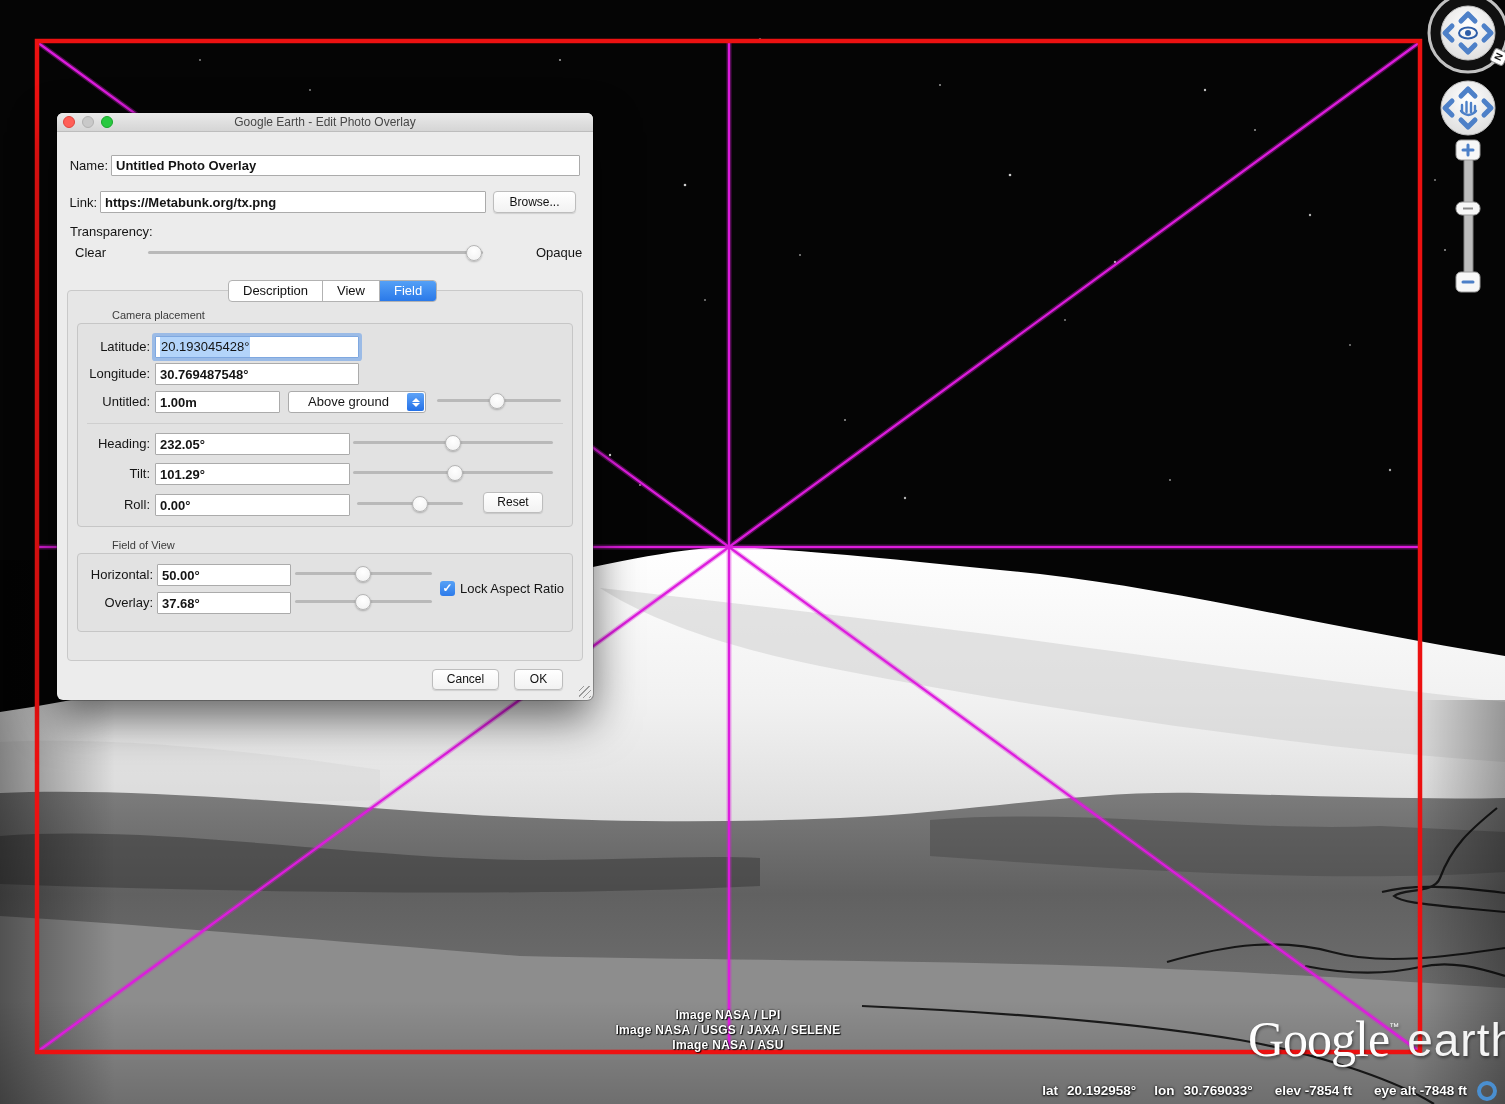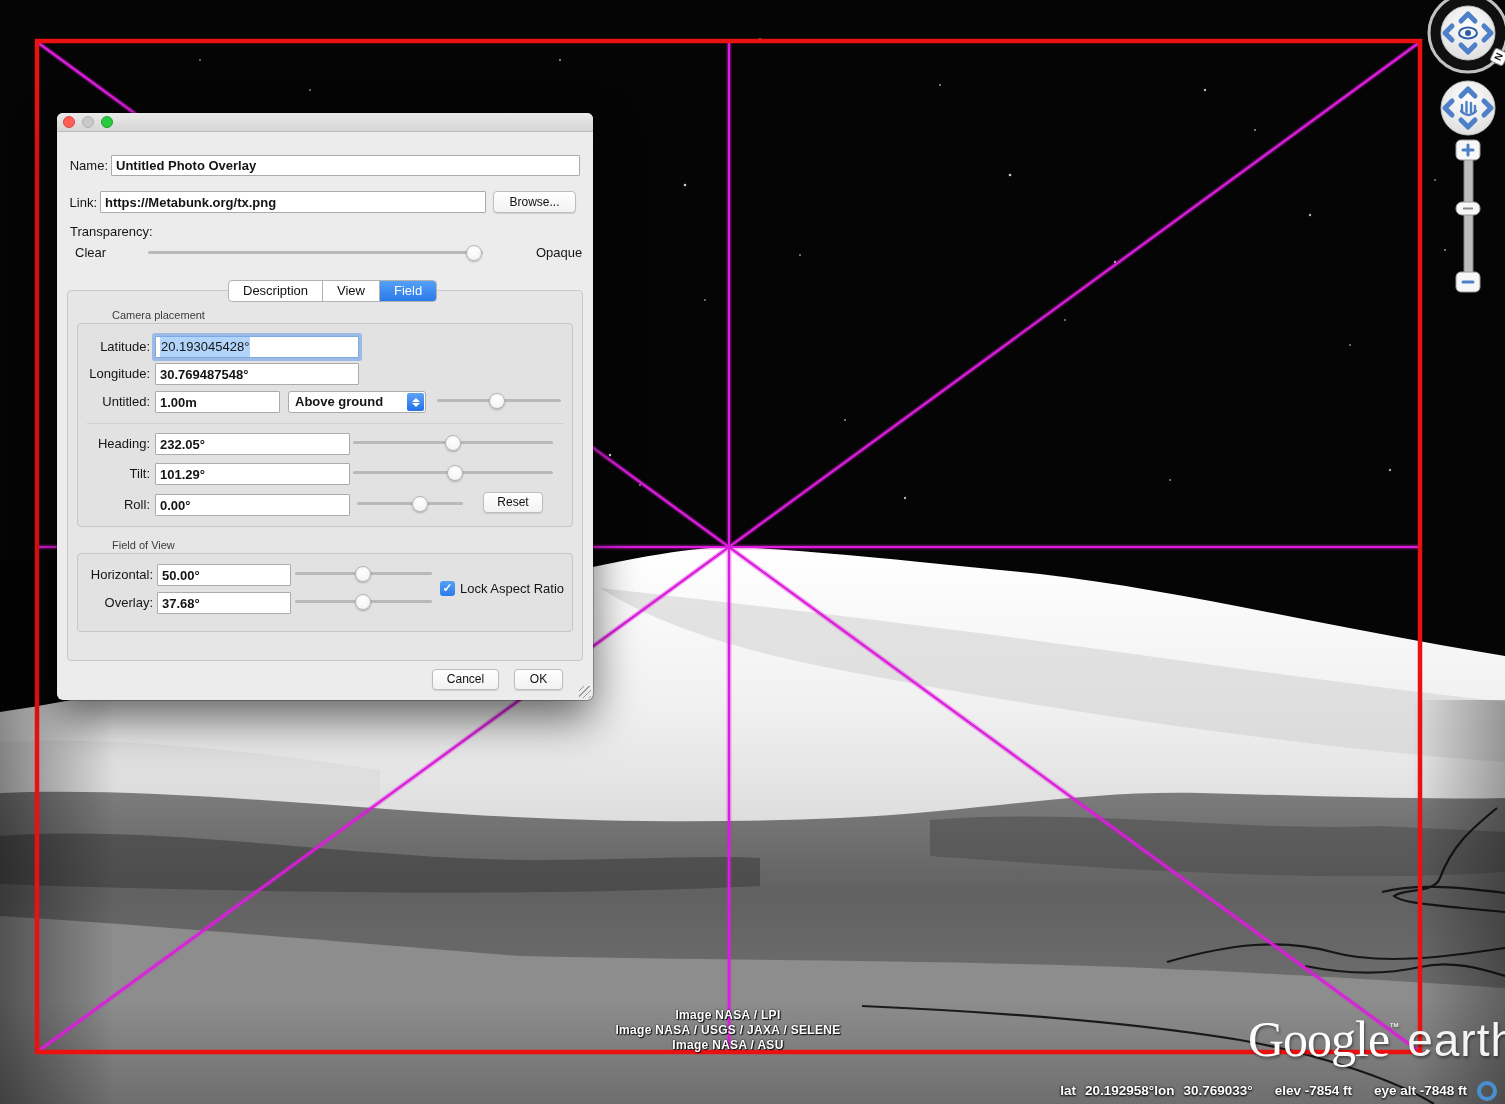--- a/index.html
+++ b/index.html
@@ -13,21 +13,21 @@
     color:#fff;font-size:12px;font-weight:bold;line-height:15px;letter-spacing:.3px;
     text-shadow:0 0 2px #000,1px 1px 1px rgba(0,0,0,.9);z-index:4;}
   .logo{position:absolute;left:1248px;top:1010px;z-index:4;white-space:nowrap;
     text-shadow:1px 2px 3px rgba(0,0,0,.45);}
   .logo .g{font-family:"Liberation Serif",serif;font-size:50px;color:#fdfdfd;letter-spacing:-1px;}
   .logo .tm{font-size:10px;color:#fdfdfd;vertical-align:26px;}
   .logo .e{font-size:46px;color:#f4f4f4;margin-left:8px;letter-spacing:1px;}
   .statusbar{position:absolute;right:0;bottom:0;height:27px;z-index:4;display:flex;
     align-items:center;justify-content:flex-end;padding-right:8px;gap:0;
     color:#fff;font-size:13.5px;font-weight:bold;text-shadow:0 1px 2px #000,0 0 3px rgba(0,0,0,.8);}
-  .statusbar .lbl{margin-right:9px;}
+  .statusbar .lbl{margin-left:18px;margin-right:9px;}
   .statusbar .grp{margin-left:22px;}
   .status-ring{width:12px;height:12px;border:4px solid #4a8fd0;border-radius:50%;
     margin-left:10px;box-sizing:content-box;}
 
   
   .dialog{position:absolute;left:57px;top:113px;width:536px;height:587px;background:#ececec;
     border-radius:6px;box-shadow:0 18px 45px rgba(0,0,0,.6),0 0 0 1px rgba(0,0,0,.25);
     z-index:6;font-size:13px;color:#151515;}
   .titlebar{position:absolute;left:0;top:0;right:0;height:18px;border-radius:6px 6px 0 0;
     background:linear-gradient(#eaeaea,#d5d5d5);border-bottom:1px solid #bdbdbd;
@@ -58,21 +58,21 @@
     background:#fff;height:20px;line-height:20px;font-size:13px;}
   .tab{padding:0 14px;border-right:1px solid #b2b2b2;color:#111;}
   .tab:last-child{border-right:none;}
   .tab.active{background:linear-gradient(#54a0f6,#2a79e9);color:#fff;}
   .pane{position:absolute;left:10px;top:177px;width:516px;height:371px;background:#e6e6e6;
     border:1px solid #c9c9c9;border-radius:4px;box-sizing:border-box;}
   .gbox{position:absolute;background:#e2e2e2;border:1px solid #c6c6c6;border-radius:4px;box-sizing:border-box;}
   .glabel{position:absolute;font-size:11px;color:#3c3c3c;margin-left:27px;}
   .sep{position:absolute;height:1px;background:#cfcfcf;}
   .dropdown{position:absolute;background:#fff;border:1px solid #ababab;box-sizing:border-box;
-    border-radius:3px;line-height:20px;padding-left:6px;font-size:13px;display:flex;font-weight:bold;}
+    border-radius:3px;line-height:20px;padding-left:19px;font-size:13px;display:flex;}
   .stepper{position:absolute;right:1px;top:1px;bottom:1px;width:17px;border-radius:2px;
     background:linear-gradient(#5ea3f7,#2471e8);display:flex;flex-direction:column;
     align-items:center;justify-content:center;gap:1px;}
   .arr{width:0;height:0;border-left:4px solid transparent;border-right:4px solid transparent;}
   .arr.up{border-bottom:4px solid #fff;}
   .arr.dn{border-top:4px solid #fff;}
   .checkbox{position:absolute;width:15px;height:15px;border-radius:3px;
     background:linear-gradient(#56a1f6,#2d7bea);color:#fff;font-size:12px;line-height:15px;
     text-align:center;font-weight:bold;}
   .grip{position:absolute;right:2px;bottom:2px;width:12px;height:12px;
@@ -258,20 +258,21 @@
       </g>
       <g>
         <rect x="48" y="272" width="24" height="20" rx="5" fill="#f7f7f7" stroke="#9a9a9a"></rect>
         <path d="M55,282 h10" stroke="#4d80c8" stroke-width="3" stroke-linecap="round"></path>
       </g>
     </g>
   </svg>
 
   <div class="dialog">
     <div class="titlebar">
+      <div class="title">Google Earth - Edit Photo Overlay</div>
       <div class="lights">
         <span class="light close"></span>
         <span class="light min"></span>
         <span class="light zoom"></span>
       </div>
     </div>
 
     <div class="dlabel" style="left:0;width:51px;top:42px">Name:</div>
     <input class="field" style="left: 54px; top: 42px; width: 469px; height: 21px;" readonly="" value="Untitled Photo Overlay">
 

